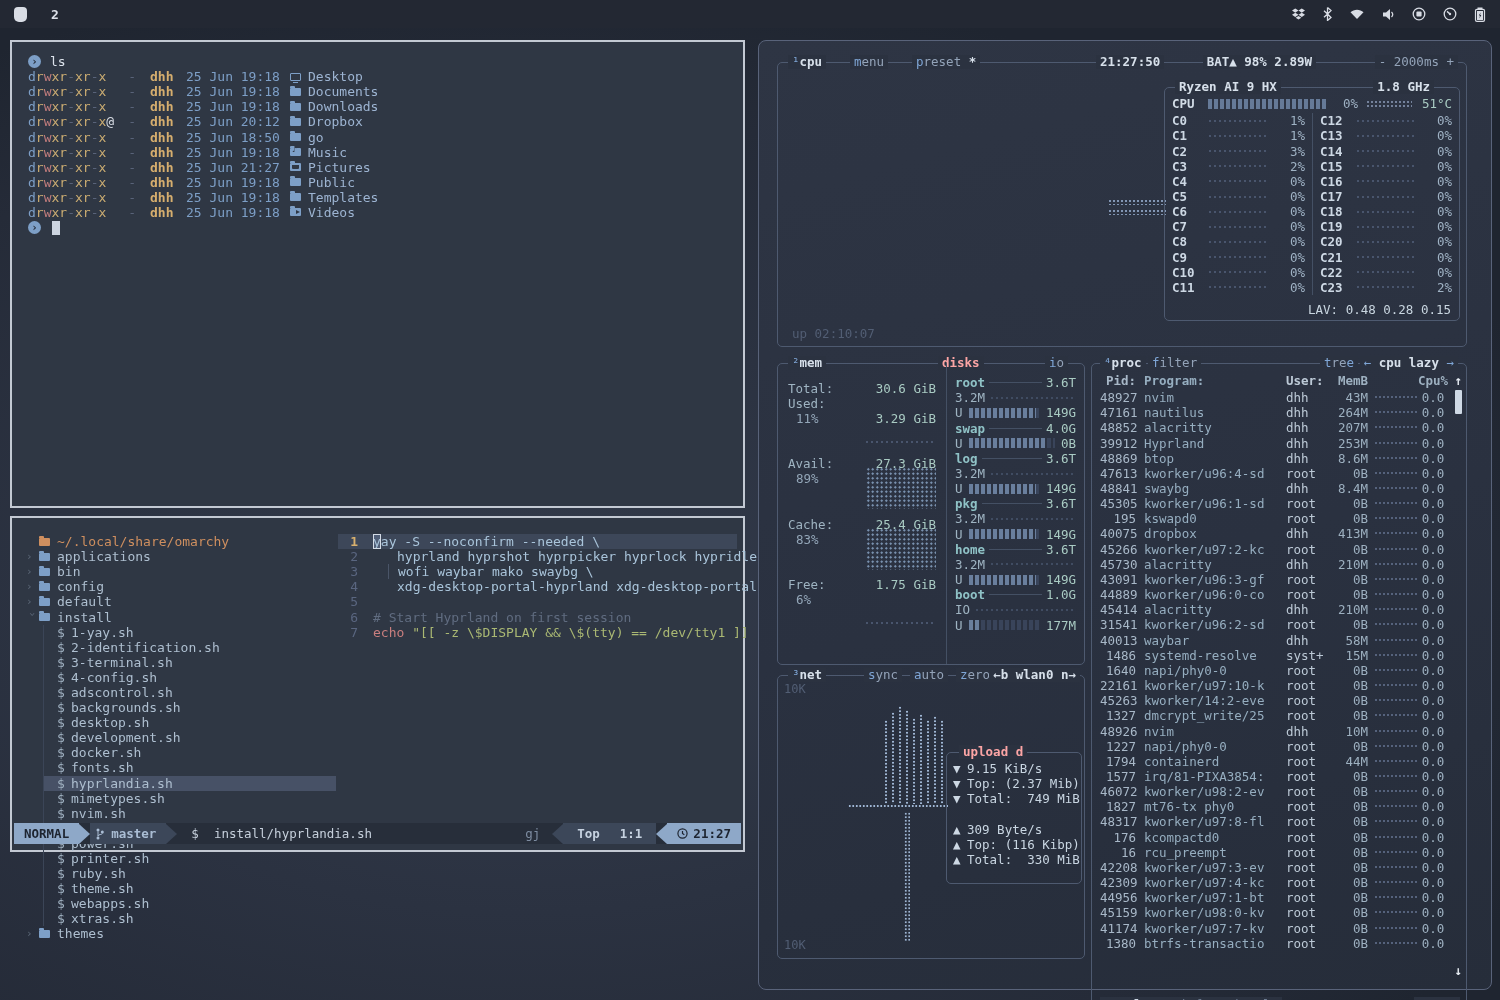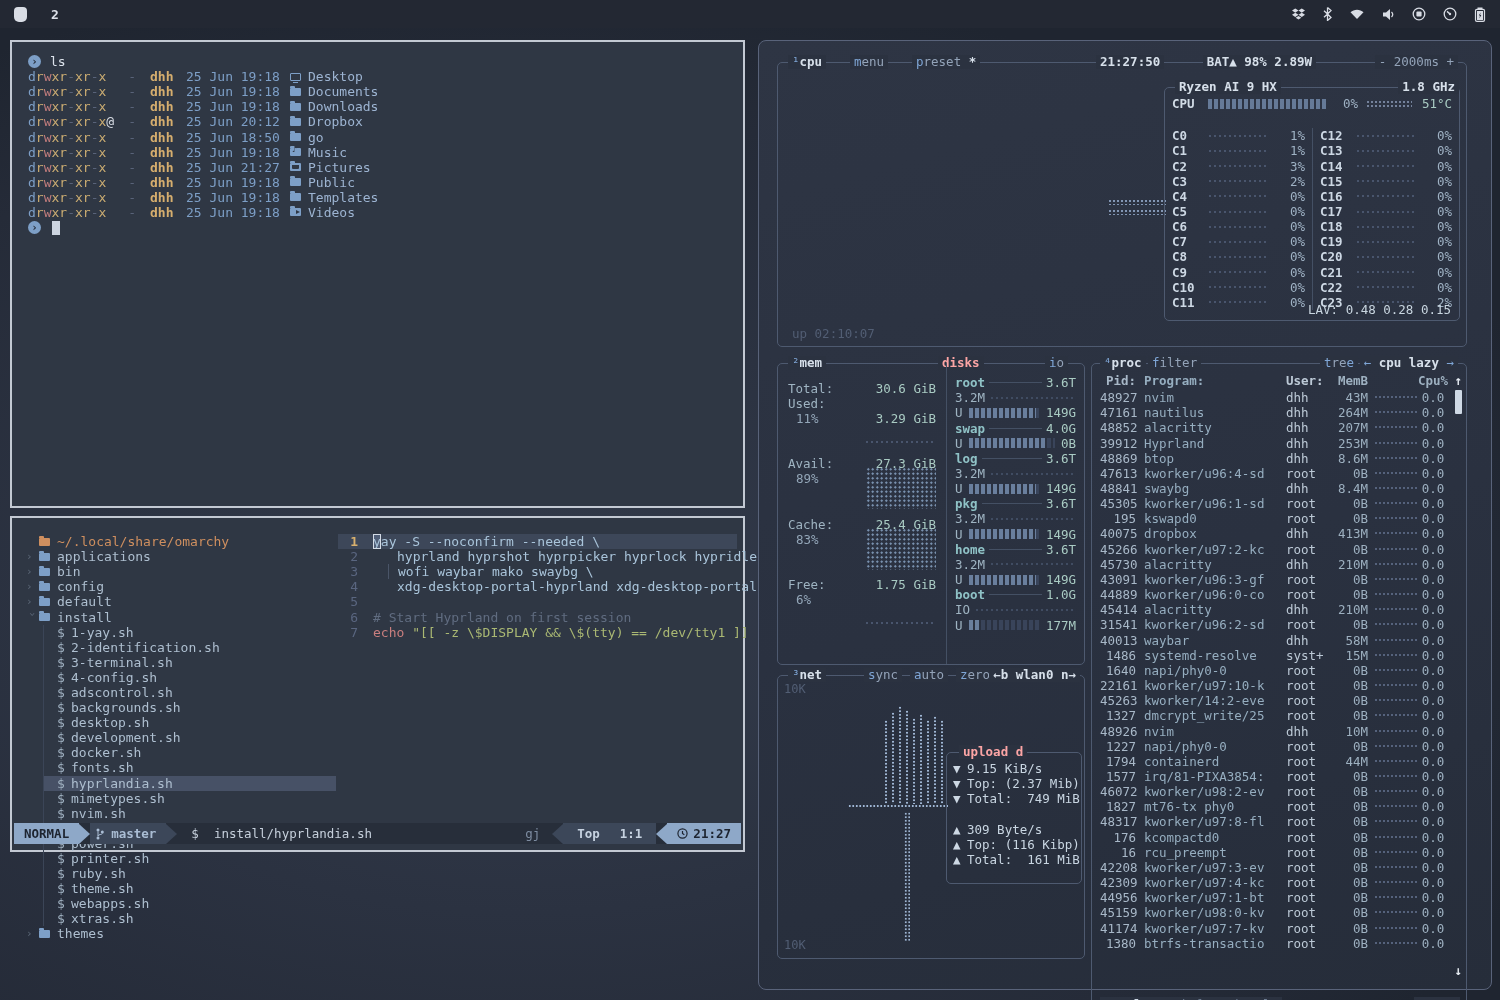--- a/index.html
+++ b/index.html
@@ -88,21 +88,21 @@
   #cpu-box{left:18px;top:21px;width:688px;height:283px}
   #ryzen-box{position:absolute;right:6px;top:24px;width:294px;height:232px;border:1px solid #4e5a70;border-radius:5px}
   .crow,.corerow{display:flex;align-items:center;height:15.16px;padding:0 7px;white-space:pre}
   .cpu-lbl{font-weight:bold;color:#d2dce6;width:36px;flex:none}
   .bar{position:relative;height:10px;flex:none;background:repeating-linear-gradient(90deg,#39445a 0 4px,transparent 4px 6px)}
   .bar i{position:absolute;left:0;top:0;bottom:0;background:repeating-linear-gradient(90deg,#8aa6ca 0 4px,transparent 4px 6px)}
   .pct{color:#9fb2c4;width:32px;text-align:right;flex:none}
   .dotbits{flex:none;width:46px;height:7px;margin-left:8px;
     background:radial-gradient(#74829c 0.8px, transparent 1px);background-size:4px 4px}
   .temp{color:#a9cbc3;margin-left:auto}
-  .corecols{display:flex;margin-top:17px}
+  .corecols{display:flex;margin-top:2px}
   .corecol{width:50%;box-sizing:border-box}
   .corecol+.corecol{border-left:1px solid #445064}
   .corerow .clbl{font-weight:bold;color:#cdd8e4;width:32px;flex:none}
   .leader{flex:1;height:2px;margin:0 5px;background:repeating-linear-gradient(90deg,#49556d 0 2px,transparent 2px 5px)}
   .lav{position:absolute;right:8px;bottom:3px;color:#c9d6e0}
   .upt{position:absolute;left:14px;bottom:5px;color:#525e74}
   .stray{position:absolute;background:radial-gradient(#8296b4 0.8px, transparent 1px);background-size:4px 4px}
   #mem-box{left:18px;top:322px;width:306px;height:300px}
   .mline{position:absolute;left:10px;width:148px;display:flex;white-space:pre}
   .mlab{color:#9fb4c2}
@@ -294,21 +294,21 @@
     <span class="chip" style="left:134px"><span class="k">p</span>reset <b>*</b></span>
     <span class="chip" style="left:318px"><b>21:27:50</b></span>
     <span class="chip" style="right:150px"><b>BAT▲ 98% 2.89W</b></span>
     <span class="chip" style="right:8px">- 2000ms +</span>
 
     <div class="stray" style="left:330px;top:136px;width:58px;height:6px"></div>
     <div class="stray" style="left:330px;top:146px;width:58px;height:6px"></div>
 
     <div id="ryzen-box">
       <span class="chip" style="left:10px"><b>Ryzen AI 9 HX</b></span>
-      <span class="chip" style="right:0"><b>1.8 GHz</b></span>
+      <span class="chip" style="right:25px"><b>1.8 GHz</b></span>
       <div class="crow" style="margin-top:8px">
         <span class="cpu-lbl">CPU</span>
         <span class="bar" style="width:118px"><i style="width:100%;opacity:.55"></i></span>
         <span class="pct">0%</span>
         <span class="dotbits"></span>
         <span class="temp">51°C</span>
       </div>
       <div class="corecols">
         <div class="corecol" id="cores-left">
             <div class="corerow"><span class="clbl">C0</span><span class="leader"></span><span class="pct">1%</span></div>
@@ -407,21 +407,21 @@
       </div>
     <div id="net-panel">
       <span class="chip teal" style="left:12px"><b>upload d</b></span>
       <div id="net-rows">
           <div class="nrow"><span class="narr">▼</span><span>9.15 KiB/s</span></div>
           <div class="nrow"><span class="narr">▼</span><span>Top: (2.37 Mib)</span></div>
           <div class="nrow"><span class="narr">▼</span><span>Total:  749 MiB</span></div>
           <div class="nrow"></div>
           <div class="nrow"><span class="narr">▲</span><span>309 Byte/s</span></div>
           <div class="nrow"><span class="narr">▲</span><span>Top: (116 Kibp)</span></div>
-          <div class="nrow"><span class="narr">▲</span><span>Total:  161 MiB</span></div>
+          <div class="nrow"><span class="narr">▲</span><span>Total:  330 MiB</span></div>
         </div>
     </div>
   </div>
 
   <div class="bbox" id="proc-box">
     <span class="chip" style="left:8px"><span class="k">⁴</span><b>proc</b></span>
     <span class="chip" style="left:56px"><span class="k">f</span>ilter</span>
     <span class="chip" style="left:228px"><span class="k">t</span>re<span class="k">e</span></span>
     <span class="chip" style="right:8px"><span class="k">←</span> <b>cpu lazy</b> <span class="k">→</span></span>
     <div class="phead">

